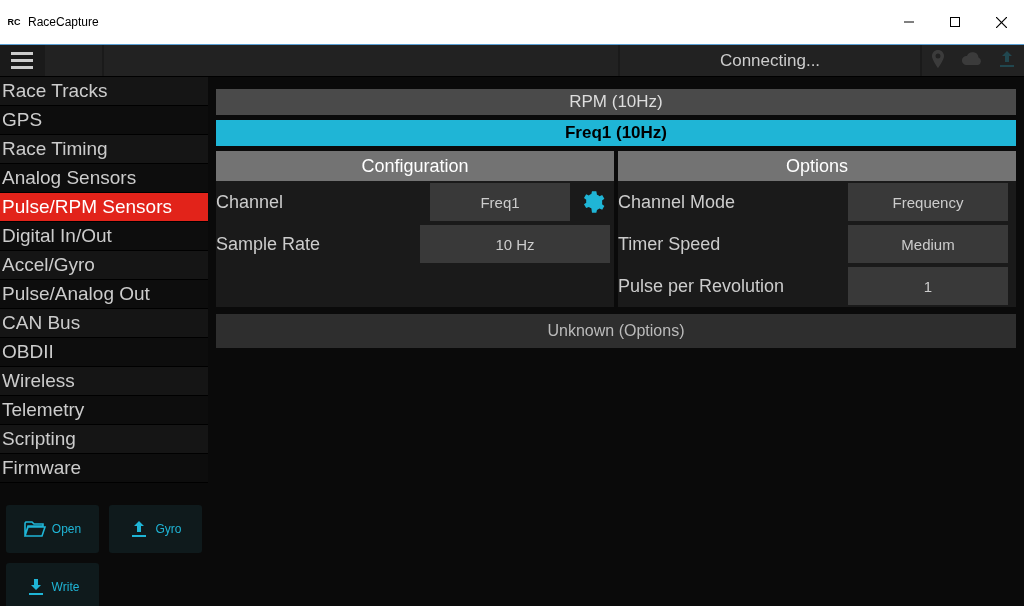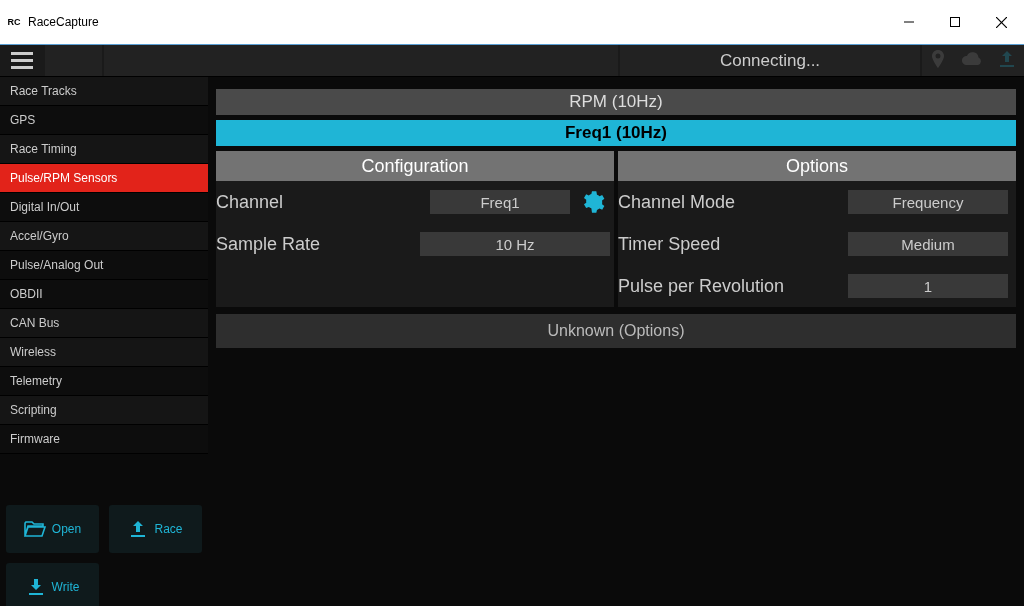--- a/index.html
+++ b/index.html
@@ -109,23 +109,23 @@
     .sidebar {
       width: 208px;
       background: #0a0a0a;
       display: flex;
       flex-direction: column;
     }
     .sidebar-item {
       height: 29px;
       display: flex;
       align-items: center;
-      padding-left: 10px;
+      padding-left: 2px;
       color: #ccc;
-      font-size: 12px;
+      font-size: 19px;
       font-weight: 300;
       background: #0d0d0d;
       border-bottom: 1px solid #000;
     }
     .sidebar-item.alt { background: #151515; }
     .sidebar-item.active {
       background: #e2231a;
       color: #fff;
     }
     .sidebar-buttons {
@@ -196,21 +196,21 @@
     .field-label {
       flex: 1;
       text-align: left;
       color: #ccc;
       font-size: 18px;
       font-weight: 300;
       padding-right: 12px;
     }
     .field-value {
       width: 160px;
-      height: 24px;
+      height: 38px;
       background: #393939;
       color: #ccc;
       font-size: 15px;
       display: flex;
       align-items: center;
       justify-content: center;
       text-align: center;
     }
     .gear-btn {
       width: 36px;
@@ -290,43 +290,44 @@
           </svg>
       </span>
     </div>
   </div>
 
   <div class="body">
     <div class="sidebar">
       <div class="sidebar-item alt">Race Tracks</div>
       <div class="sidebar-item">GPS</div>
       <div class="sidebar-item alt">Race Timing</div>
+      <div class="sidebar-item">Analog Sensors</div>
       <div class="sidebar-item active">Pulse/RPM Sensors</div>
       <div class="sidebar-item">Digital In/Out</div>
       <div class="sidebar-item alt">Accel/Gyro</div>
       <div class="sidebar-item">Pulse/Analog Out</div>
+      <div class="sidebar-item alt">CAN Bus</div>
       <div class="sidebar-item">OBDII</div>
-      <div class="sidebar-item alt">CAN Bus</div>
       <div class="sidebar-item alt">Wireless</div>
       <div class="sidebar-item">Telemetry</div>
       <div class="sidebar-item alt">Scripting</div>
       <div class="sidebar-item">Firmware</div>
 
       <div class="sidebar-buttons">
         <button class="side-btn">
           <svg width="22" height="18" viewBox="0 0 22 18">
               <path d="M2 2h6l2 2h9v2H4L1 16V4a2 2 0 0 1 1-2zm-1 14h17l3-9H4z" fill="none" stroke="#1fb5d6" stroke-width="1.6"></path>
             </svg>
           <span>Open</span>
         </button>
         <button class="side-btn">
           <svg width="20" height="20" viewBox="0 0 20 20">
               <path d="M10 2l-5 5h3v6h4V7h3l-5-5zM3 16h14v2H3z" fill="#1fb5d6"></path>
             </svg>
-          <span>Race</span>
+          <span>Gyro</span>
         </button>
         <button class="side-btn">
           <svg width="20" height="20" viewBox="0 0 20 20">
               <path d="M10 13l5-5h-3V2H8v6H5l5 5zM3 16h14v2H3z" fill="#1fb5d6"></path>
             </svg>
           <span>Write</span>
         </button>
       </div>
     </div>
 

